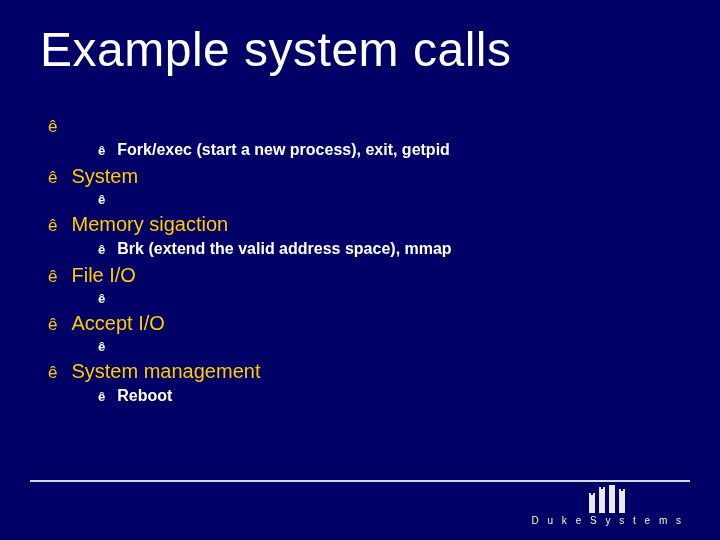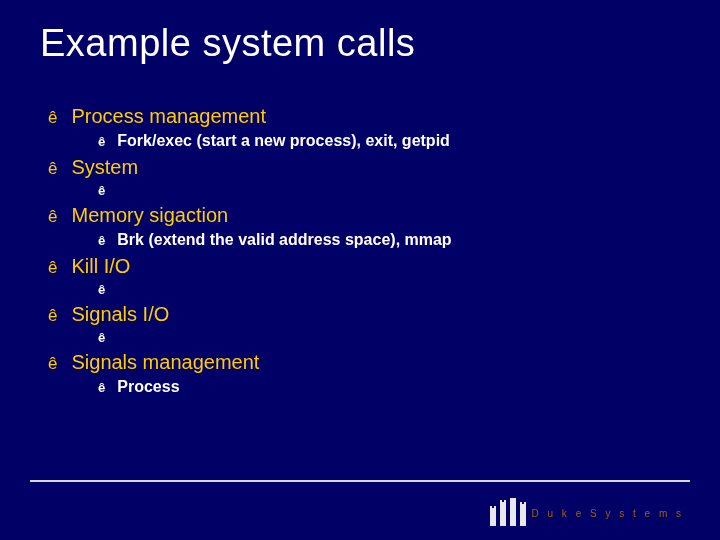--- a/index.html
+++ b/index.html
@@ -12,21 +12,21 @@
     overflow: hidden;
   }
   .slide {
     position: relative;
     width: 720px;
     height: 540px;
     box-sizing: border-box;
   }
   .title {
     color: #ffffff;
-    font-size: 38px;
+    font-size: 48px;
     font-weight: 400;
     padding: 22px 0 0 40px;
     letter-spacing: 0.5px;
   }
   .body {
     padding: 38px 0 0 48px;
   }
   .main-item {
     display: flex;
     align-items: baseline;
@@ -58,22 +58,23 @@
     right: 30px;
     bottom: 58px;
     height: 0;
     border-top: 2px solid #d9d9e6;
   }
   .footer-logo {
     position: absolute;
     right: 36px;
     bottom: 14px;
     display: flex;
+    flex-direction: column;
     align-items: center;
-    color: #a16207;
+    color: #fef9c3;
   }
   .footer-logo .towers {
     width: 46px;
     height: 28px;
   }
   .footer-logo .brand {
     font-size: 10px;
     letter-spacing: 3px;
     margin-top: 2px;
     white-space: nowrap;
@@ -83,21 +84,20 @@
 <body>
 
 <div class="slide">
 
   <div class="title">Example system calls</div>
 
   <div class="body">
 
     <div class="main-item">
       <span class="bullet">ê</span>
-      <span>Process management</span>
     </div>
     <div class="sub-item">
       <span class="bullet">ê</span>
       <span>Fork/exec (start a new process), exit, getpid</span>
     </div>
 
     <div class="main-item">
       <span class="bullet">ê</span>
       <span>System</span>
     </div>
@@ -109,41 +109,41 @@
       <span class="bullet">ê</span>
       <span>Memory sigaction</span>
     </div>
     <div class="sub-item">
       <span class="bullet">ê</span>
       <span>Brk (extend the valid address space), mmap</span>
     </div>
 
     <div class="main-item">
       <span class="bullet">ê</span>
-      <span>Kill I/O</span>
+      <span>File I/O</span>
     </div>
     <div class="sub-item">
       <span class="bullet">ê</span>
     </div>
 
     <div class="main-item">
       <span class="bullet">ê</span>
-      <span>Signals I/O</span>
+      <span>Accept I/O</span>
     </div>
     <div class="sub-item">
       <span class="bullet">ê</span>
     </div>
 
     <div class="main-item">
       <span class="bullet">ê</span>
-      <span>Signals management</span>
+      <span>System management</span>
     </div>
     <div class="sub-item">
       <span class="bullet">ê</span>
-      <span>Process</span>
+      <span>Reboot</span>
     </div>
 
   </div>
 
   <div class="footer-rule"></div>
 
   <div class="footer-logo">
     <svg class="towers" viewBox="0 0 46 28">
       <g fill="#e8e8ee">
         <rect x="4" y="10" width="6" height="18"></rect>

